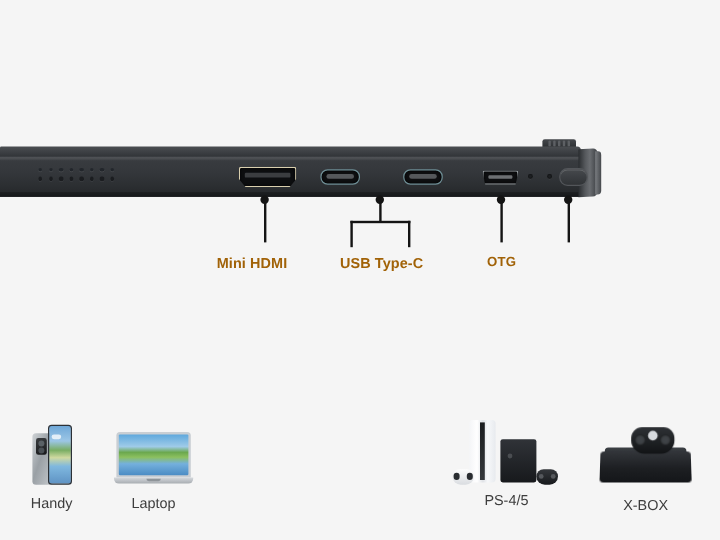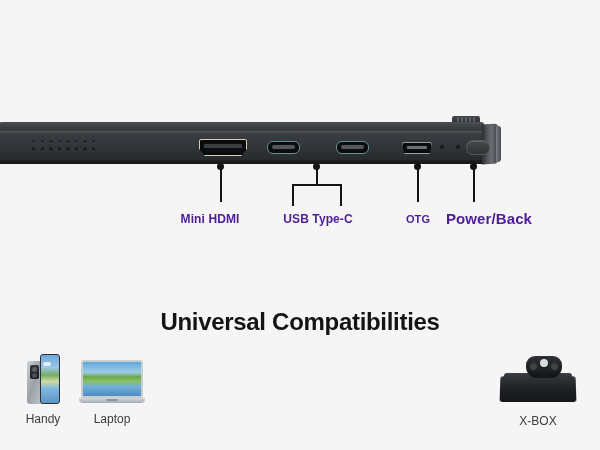--- a/index.html
+++ b/index.html
@@ -106,21 +106,21 @@
   }
 
   
   #callouts{position:absolute;left:0;top:160px;width:600px;height:70px;}
   .dot{position:absolute;width:7px;height:7px;border-radius:50%;background:#141414;top:3px;}
   .vline{position:absolute;width:2px;background:#141414;top:8px;}
   .bracket{position:absolute;top:24px;height:22px;border:2px solid #141414;
     border-top:none;border-bottom:none;}
   .bracket-top{position:absolute;top:24px;height:2px;background:#141414;}
 
-  .lbl{position:absolute;color:#4c1d95;font-weight:bold;white-space:nowrap;letter-spacing:.1px;}
+  .lbl{position:absolute;color:#a16207;font-weight:bold;white-space:nowrap;letter-spacing:.1px;}
 
   
   #compat-title{
     position:absolute;left:0;top:308px;width:600px;text-align:center;
     font-size:24px;font-weight:bold;color:#141414;letter-spacing:-.3px;
   }
   #devices{position:absolute;left:0;top:344px;width:600px;height:100px;padding-left:41px;}
   .dev{position:absolute;text-align:center;}
   .dev .art{position:relative;height:58px;}
   .dev .cap{font-size:12px;color:#3d3d3d;margin-top:4px;}
@@ -266,52 +266,61 @@
     <div class="dot" style="left:414px"></div>
     <div class="vline" style="left:417px;height:34px"></div>
 
     <div class="dot" style="left:470px"></div>
     <div class="vline" style="left:473px;height:34px"></div>
   </div>
 
   <div class="lbl" style="left:210px;top:212px;transform:translateX(-50%);font-size:12px">Mini HDMI</div>
   <div class="lbl" style="left:318px;top:212px;transform:translateX(-50%);font-size:12px">USB Type-C</div>
   <div class="lbl" style="left:418px;top:213px;transform:translateX(-50%);font-size:11px">OTG</div>
-  <div class="lbl" style="left:489px;top:210px;transform:translateX(-50%);font-size:15px">Power/Back</div>
-
-  <div id="compat-title">Universal Compatibilities</div>
+
 
   <div id="devices">
 
     <div class="dev" style="left:10px;top:6px;width:66px">
       <div class="art">
         <div style="position:absolute;left:17px;bottom:4px;width:33px;height:49px;">
           <div class="ph-back">
             <div class="ph-cam"></div>
           </div>
           <div class="ph-front"></div>
         </div>
       </div>
       <div class="cap">Handy</div>
     </div>
 
-    <div class="dev" style="left:72px;top:6px;width:80px">
+    <div class="dev" style="left:88px;top:6px;width:80px">
       <div class="art">
         <div style="position:absolute;left:7px;bottom:4px;width:66px;height:48px;">
           <div class="lp-screen">
               <i></i>
             </div>
           <div class="lp-base"></div>
         </div>
       </div>
       <div class="cap">Laptop</div>
     </div>
 
 
 
+    <div class="dev" style="left:370px;top:2px;width:104px">
+      <div class="art" style="height:62px">
+        <div style="position:absolute;left:7px;bottom:4px;width:90px;height:54px;">
+          <div class="ps5"></div>
+          <div class="ps4"></div>
+          <div class="pad pad-w"></div>
+          <div class="pad pad-b"></div>
+        </div>
+      </div>
+      <div class="cap" style="margin-top:2px">PS-4/5</div>
+    </div>
 
     <div class="dev" style="left:490px;top:8px;width:96px">
       <div class="art">
         <div style="position:absolute;left:10px;bottom:6px;width:76px;height:50px;">
           <div class="xb-top"></div>
           <div class="xb-body"></div>
           <div class="xb-pad">
             <span class="xb-ring"></span>
           </div>
         </div>

